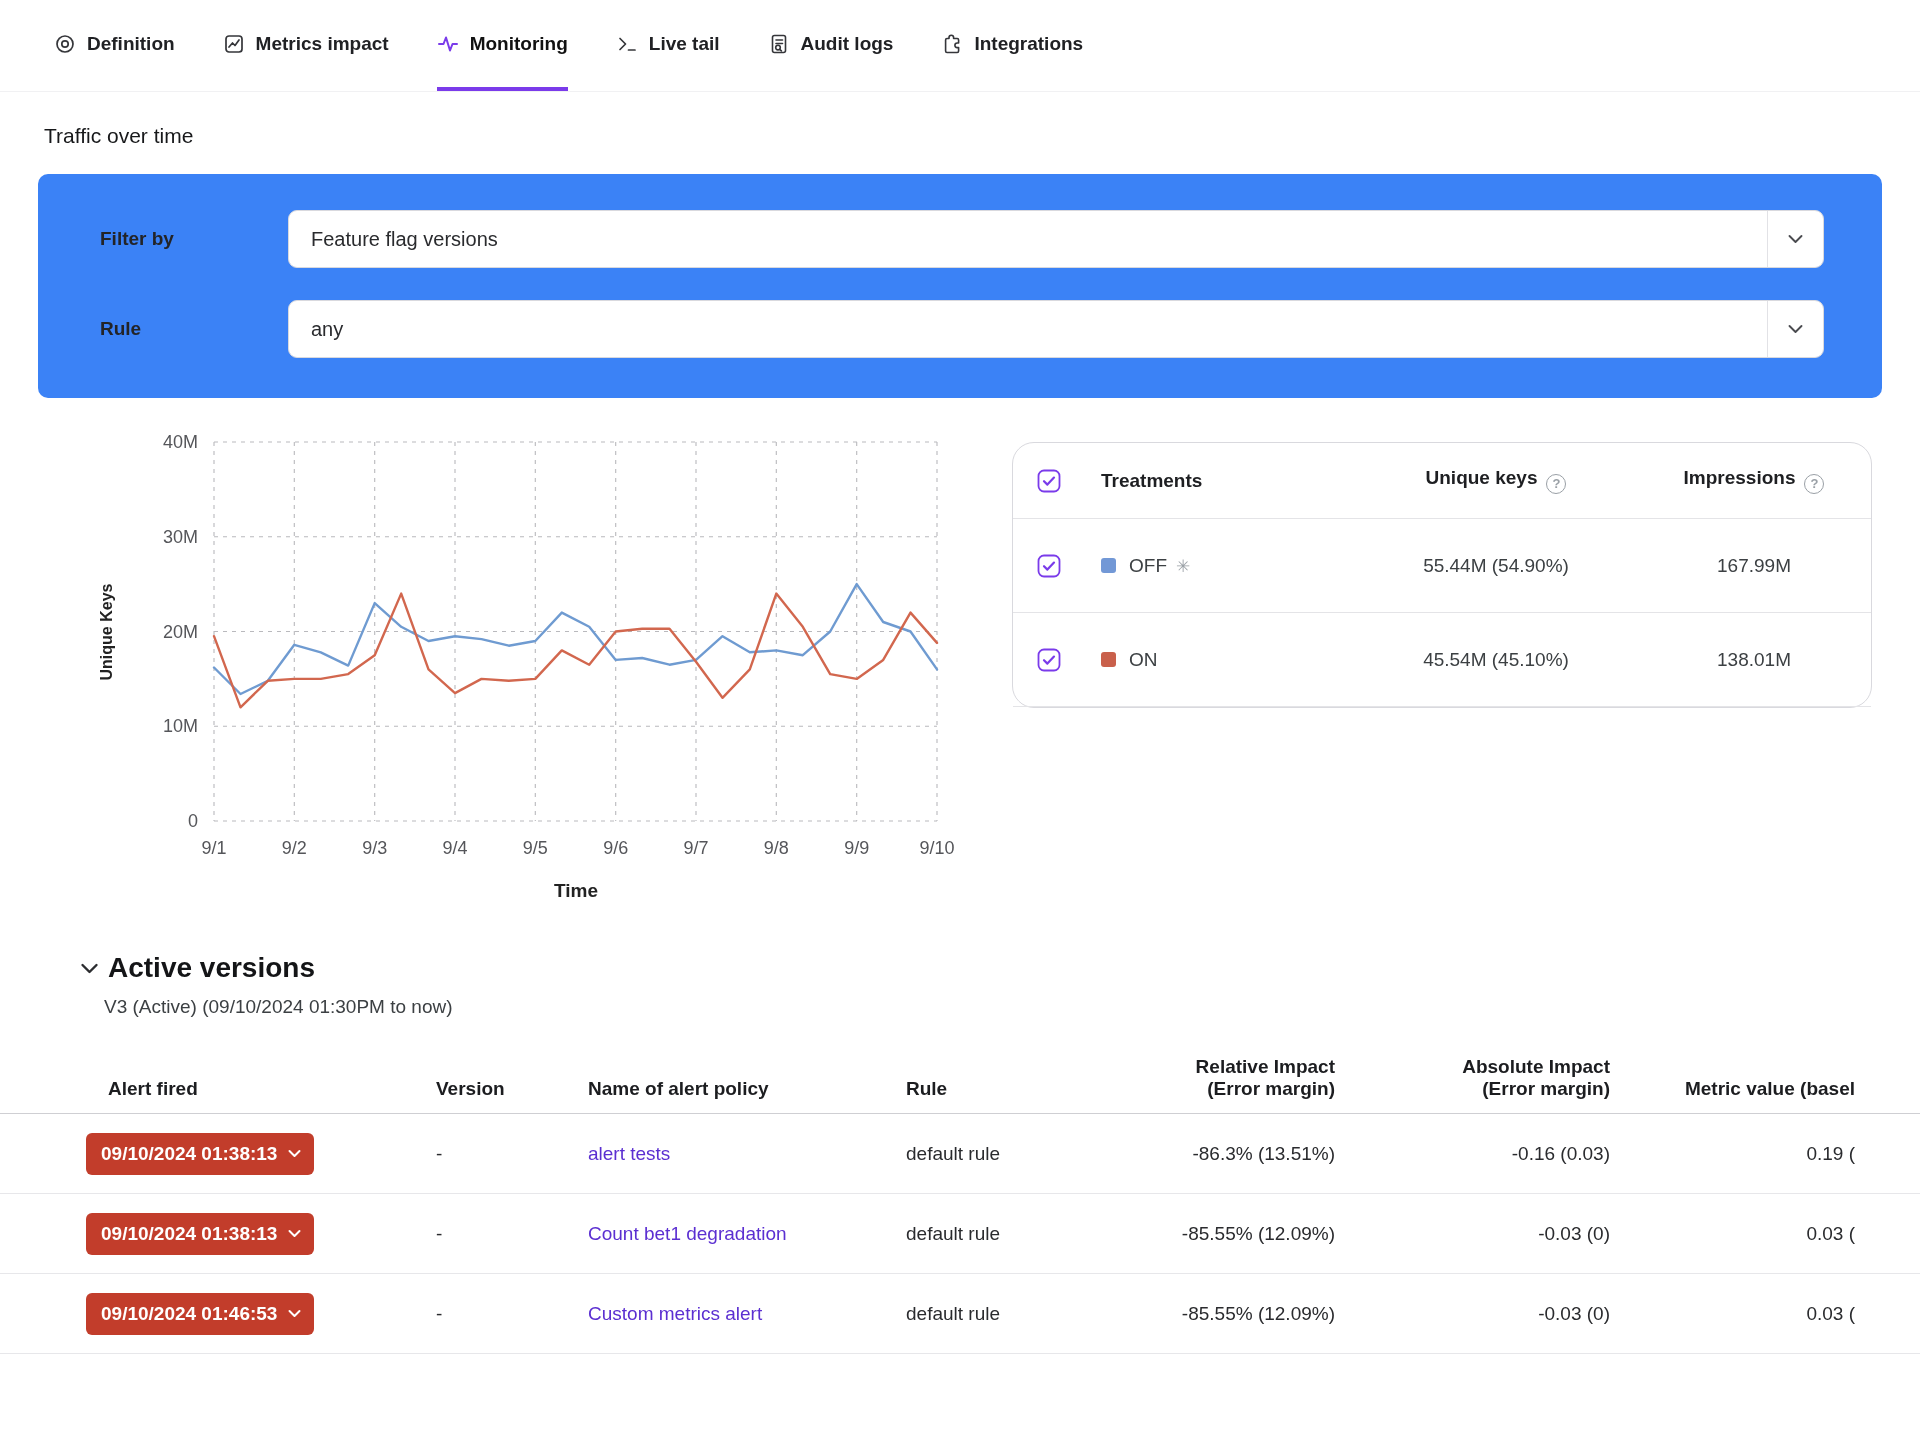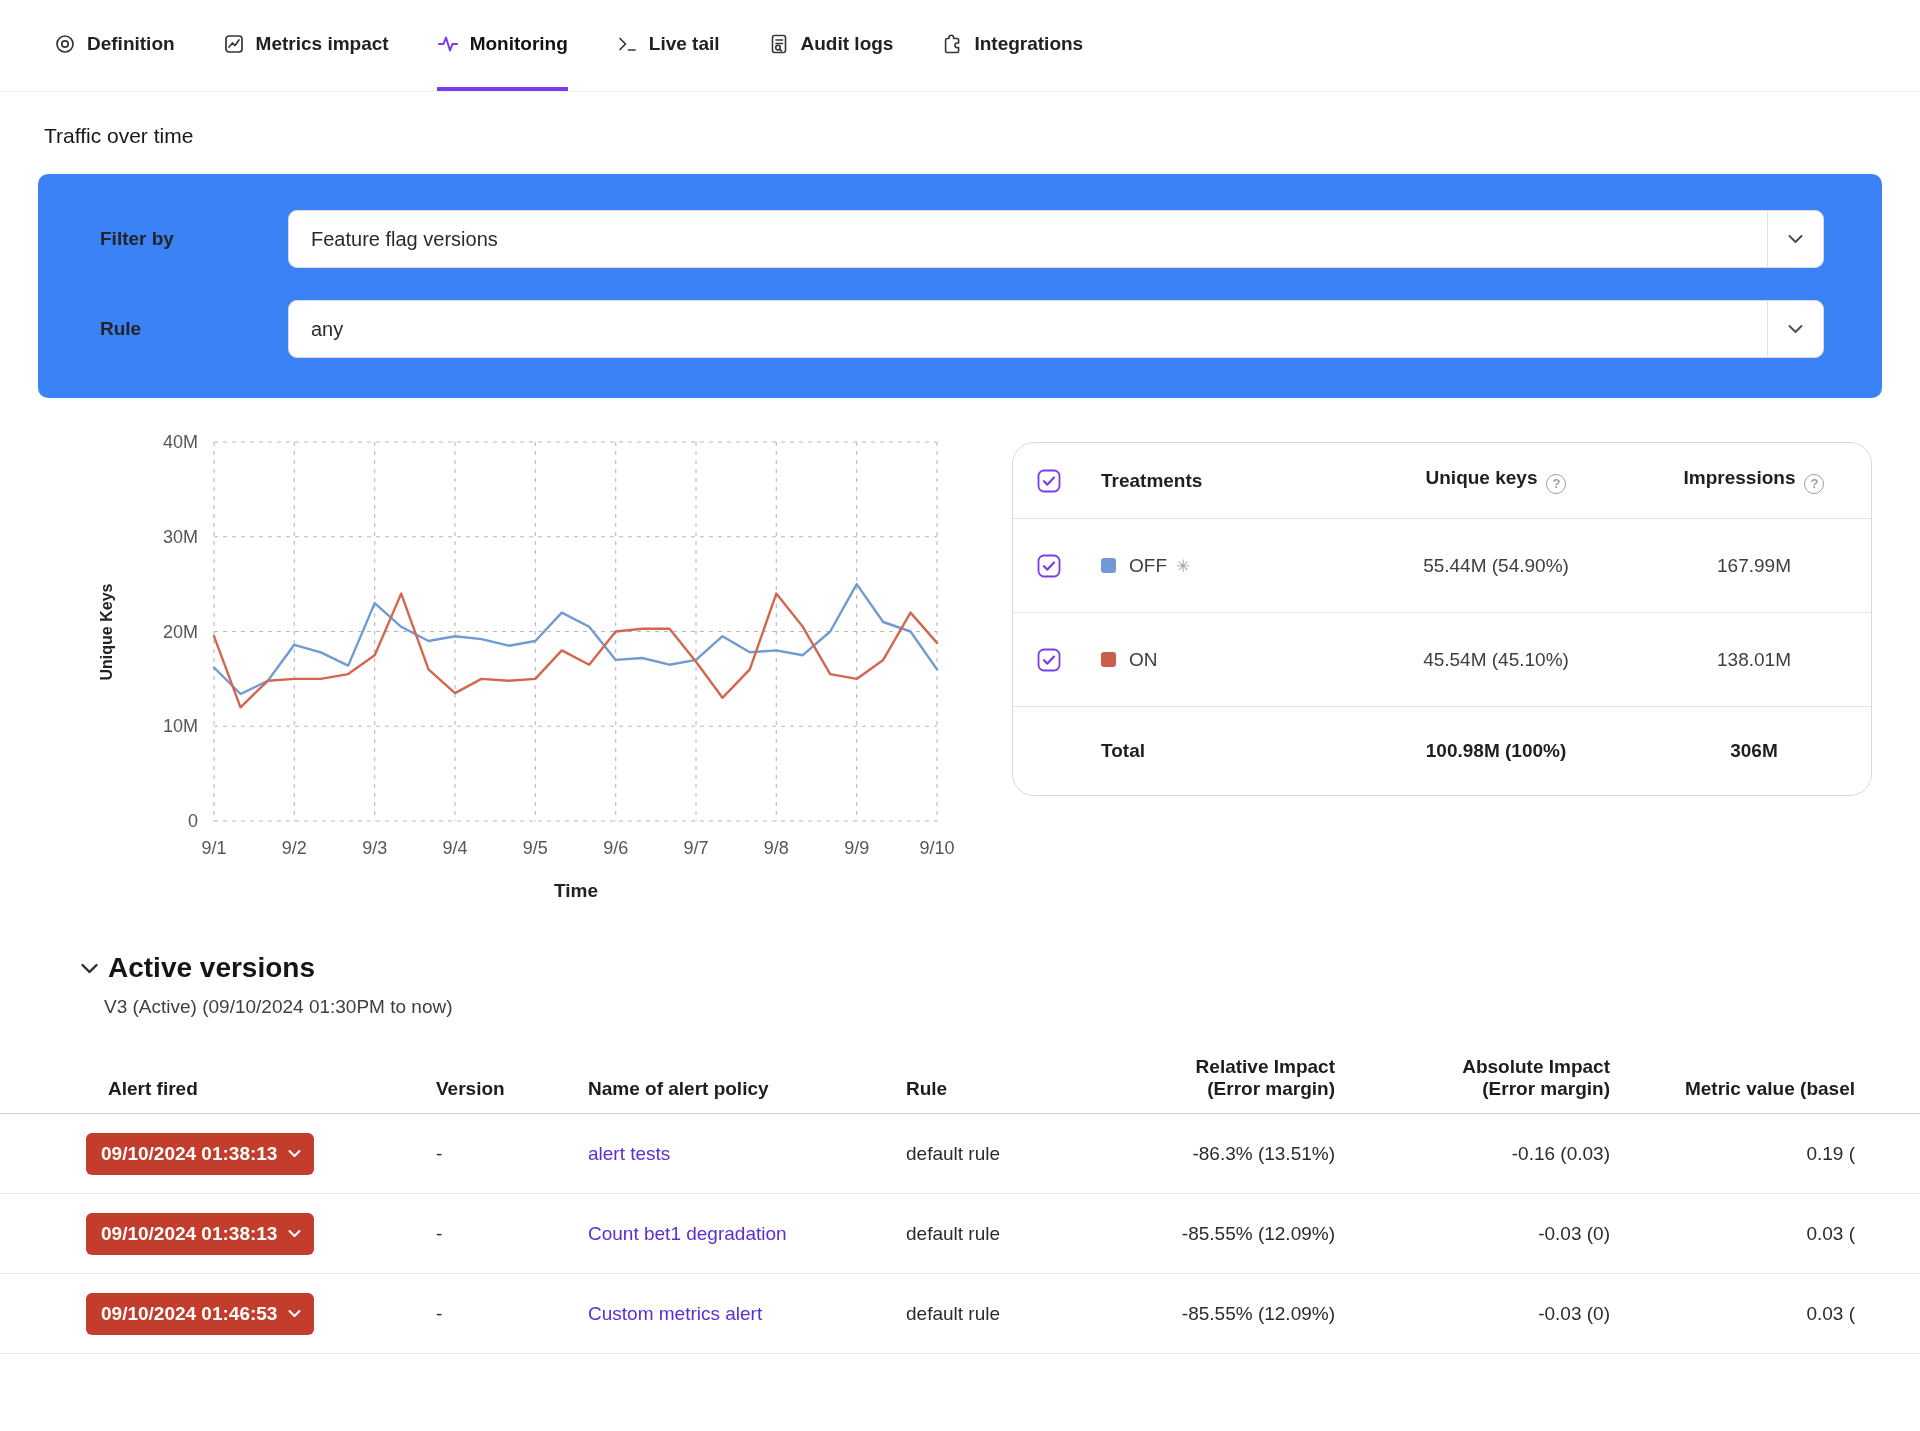--- a/index.html
+++ b/index.html
@@ -225,26 +225,20 @@
         <svg width="24" height="24" viewBox="0 0 24 24">
             <rect x="1.5" y="1.5" width="21" height="21" rx="5.5" fill="#fff" stroke="currentColor" stroke-width="1.8"></rect>
             <path d="M7 12.2 l3.4 3.4 L17 8.6" fill="none" stroke="currentColor" stroke-width="2.2" stroke-linecap="round" stroke-linejoin="round"></path>
           </svg>
       </span>
       <span><span class="swatch" style="background: rgb(201, 96, 75);"></span><span>ON</span></span>
       <span class="t-num">45.54M (45.10%)</span>
       <span class="t-num">138.01M</span>
     </div>
 
-    <div class="t-row t-total">
-      <span></span>
-      <span class="bold">Total</span>
-      <span class="t-num bold">100.98M (100%)</span>
-      <span class="t-num bold">306M</span>
-    </div>
   </div>
 </div>
 
 <div class="av-head">
   <span class="chev">
     <svg width="19" height="13" viewBox="0 0 19 13" fill="none" stroke="currentColor" stroke-width="2.4" stroke-linecap="round" stroke-linejoin="round">
         <polyline points="2.5,3 9.5,10 16.5,3"></polyline>
       </svg>
   </span>
   <span>Active versions</span>

